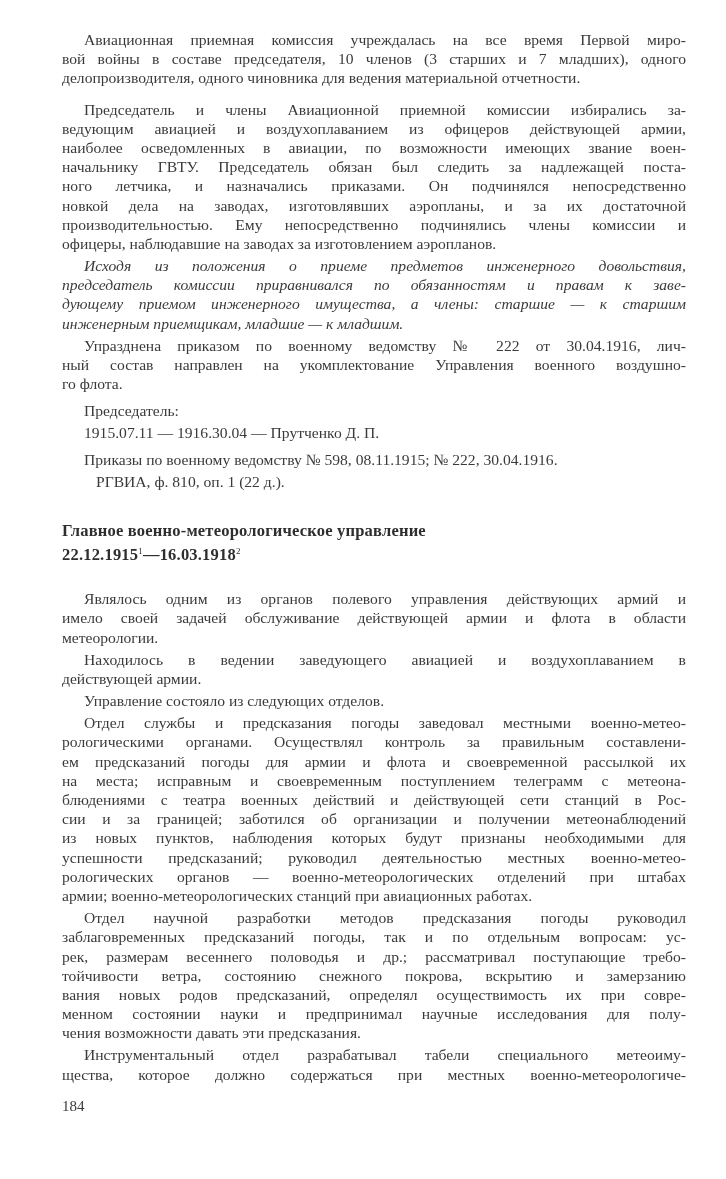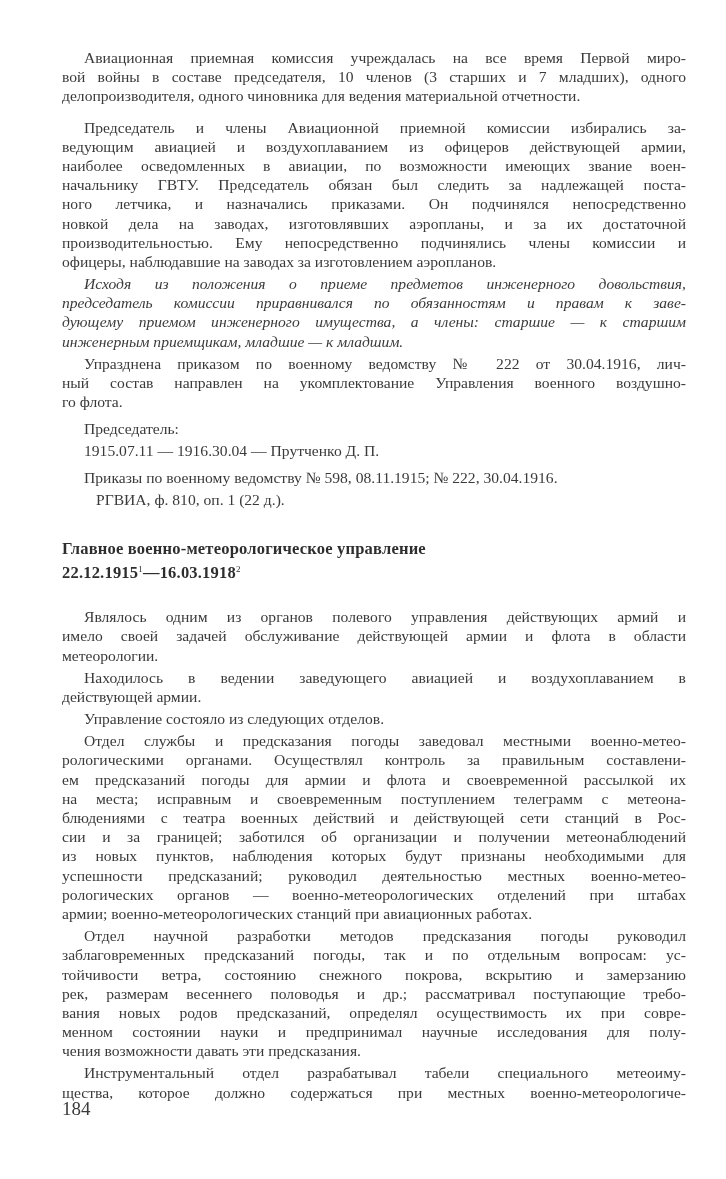--- a/index.html
+++ b/index.html
@@ -2,39 +2,39 @@
 <html><head>
   <meta charset="utf-8">
   <style>
     html, body { margin: 0; padding: 0; background: #ffffff; }
     body {
       width: 726px; height: 1179px; position: relative; overflow: hidden;
       font-family: "Liberation Serif", "DejaVu Serif", serif;
       color: #3a3a3a;
     }
     .page {
-      position: absolute; left: 62px; top: 48px; width: 624px;
+      position: absolute; left: 62px; top: 30px; width: 624px;
       font-size: 15.6px; line-height: 19.2px;
     }
     .line {
       display: block; white-space: nowrap; text-align: justify; text-align-last: justify;
       height: 19.2px;
     }
     .line.last { text-align-last: left; }
     .line.indent { padding-left: 22px; }
     .line.indent2 { padding-left: 34px; }
     .gap-m { height: 8px; }
     .heading {
       font-weight: bold; text-align: left; font-size: 16.5px; line-height: 20px;
       color: #2e2e2e; letter-spacing: 0.2px;
     }
     .heading sup { font-size: 9px; vertical-align: 6px; font-weight: normal; }
     .heading-block { margin-top: 30px; margin-bottom: 24px; }
     .page-number {
-      position: absolute; left: 62px; top: 1098px; font-size: 19px; color: #3a3a3a;
+      position: absolute; left: 62px; top: 1098px; font-size: 15px; color: #3a3a3a;
     }
   </style>
 </head>
 <body>
 
 <div class="page">
   <div id="sec1">
       <div>
         <span class="line indent">Авиационная приемная комиссия учреждалась на все время Первой миро-</span>
         <span class="line">вой войны в составе председателя, 10 членов (3 старших и 7 младших), одного</span>
@@ -98,22 +98,22 @@
         <span class="line">блюдениями с театра военных действий и действующей сети станций в Рос-</span>
         <span class="line">сии и за границей; заботился об организации и получении метеонаблюдений</span>
         <span class="line">из новых пунктов, наблюдения которых будут признаны необходимыми для</span>
         <span class="line">успешности предсказаний; руководил деятельностью местных военно-метео-</span>
         <span class="line">рологических органов — военно-метеорологических отделений при штабах</span>
         <span class="line last">армии; военно-метеорологических станций при авиационных работах.</span>
       </div>
       <div style="margin-top: 3px;">
         <span class="line indent">Отдел научной разработки методов предсказания погоды руководил</span>
         <span class="line">заблаговременных предсказаний погоды, так и по отдельным вопросам: ус-</span>
+        <span class="line">рек, размерам весеннего половодья и др.; рассматривал поступающие требо-</span>
         <span class="line">тойчивости ветра, состоянию снежного покрова, вскрытию и замерзанию</span>
-        <span class="line">рек, размерам весеннего половодья и др.; рассматривал поступающие требо-</span>
         <span class="line">вания новых родов предсказаний, определял осуществимость их при совре-</span>
         <span class="line">менном состоянии науки и предпринимал научные исследования для полу-</span>
         <span class="line last">чения возможности давать эти предсказания.</span>
       </div>
       <div style="margin-top: 3px;">
         <span class="line indent">Инструментальный отдел разрабатывал табели специального метеоиму-</span>
         <span class="line">щества, которое должно содержаться при местных военно-метеорологиче-</span>
       </div>
     </div>
 </div>

